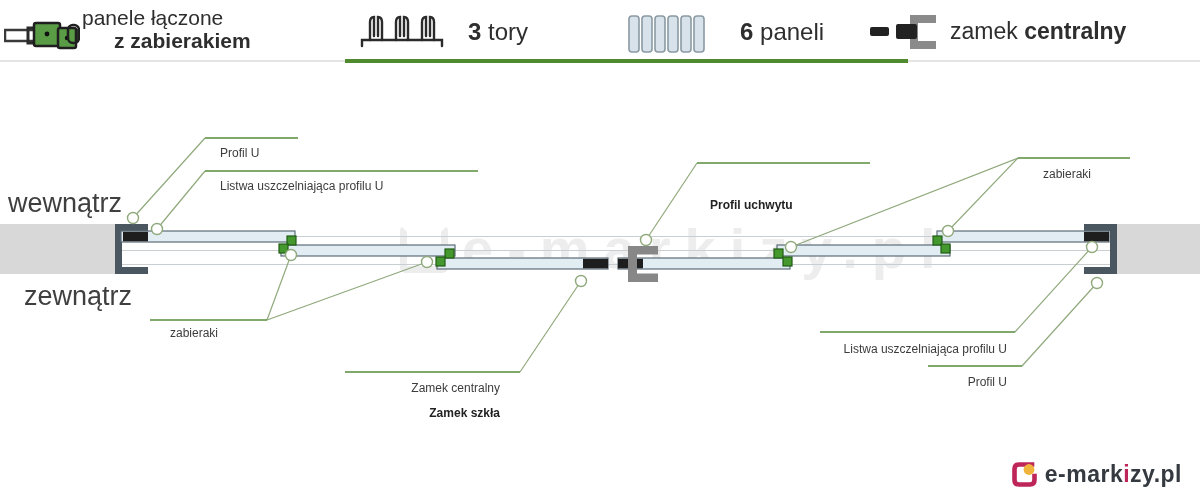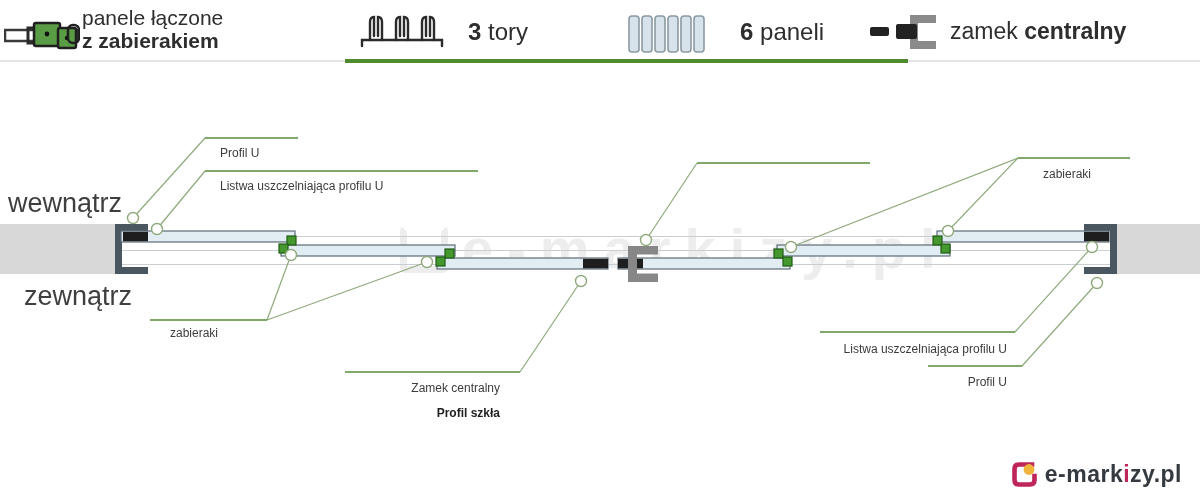--- a/index.html
+++ b/index.html
@@ -5,21 +5,21 @@
   html,body{margin:0;padding:0;}
   body{
     width:1200px;height:500px;position:relative;overflow:hidden;
     background:#ffffff;
     font-family:"Liberation Sans", sans-serif;
     color:#2e2e2e;
   }
   
   .hdr-item{position:absolute;top:0;}
   .hdr-text-2l{line-height:23px;font-size:21px;color:#2e2e2e;}
-  .hdr-text-2l .b{font-weight:700;}
+  .hdr-text-2l .b{font-weight:700;margin-left:32px;}
   .hdr-inline{font-size:24px;color:#2e2e2e;white-space:nowrap;}
   .hdr-inline .b{font-weight:700;}
   .hdr-rule{position:absolute;left:0;top:60px;width:1200px;height:2px;background:#e4e4e4;}
   .hdr-rule-green{position:absolute;left:345px;top:59px;width:563px;height:4px;background:#4f8a2e;}
   
   .lbl{position:absolute;font-size:12px;color:#3c3c3c;white-space:nowrap;margin-top:32px;}
   .lbl.b{font-weight:700;color:#222;}
   .side-lbl{position:absolute;font-size:27px;color:#3f3f3f;}
   
   .watermark{
@@ -187,23 +187,24 @@
 </svg>
 
 <div class="labels-layer">
   <div class="side-lbl" style="left:8px;top:188px;">wewnątrz</div>
   <div class="side-lbl" style="left:24px;top:281px;">zewnątrz</div>
 
   <div class="lbl" style="left:220px;top:114px;">Profil U</div>
   <div class="lbl" style="left:220px;top:147px;">Listwa uszczelniająca profilu U</div>
   <div class="lbl" style="left:170px;top:294px;">zabieraki</div>
 
+  <div class="lbl b" style="left:710px;top:166px;">Profil uchwytu</div>
 
   <div class="lbl" style="right:700px;top:349px;">Zamek centralny</div>
-  <div class="lbl b" style="right:700px;top:374px;">Profil szkła</div>
+  <div class="lbl b" style="right:700px;top:374px;">Zamek szkła</div>
 
   <div class="lbl" style="left:1043px;top:135px;">zabieraki</div>
   <div class="lbl" style="right:193px;top:310px;">Listwa uszczelniająca profilu U</div>
   <div class="lbl" style="right:193px;top:343px;">Profil U</div>
 </div>
 
 <a class="logo" href="#">
   <svg width="27" height="27" viewBox="0 0 27 27">
     <path d="M21 3.5 H8 Q3.5 3.5 3.5 8 V19 Q3.5 23.5 8 23.5 H19 Q23.5 23.5 23.5 19 V15" fill="none" stroke="#be2558" stroke-width="4.6" stroke-linecap="square"></path>
     <circle cx="18" cy="8.5" r="5.4" fill="#f0b43c"></circle>

